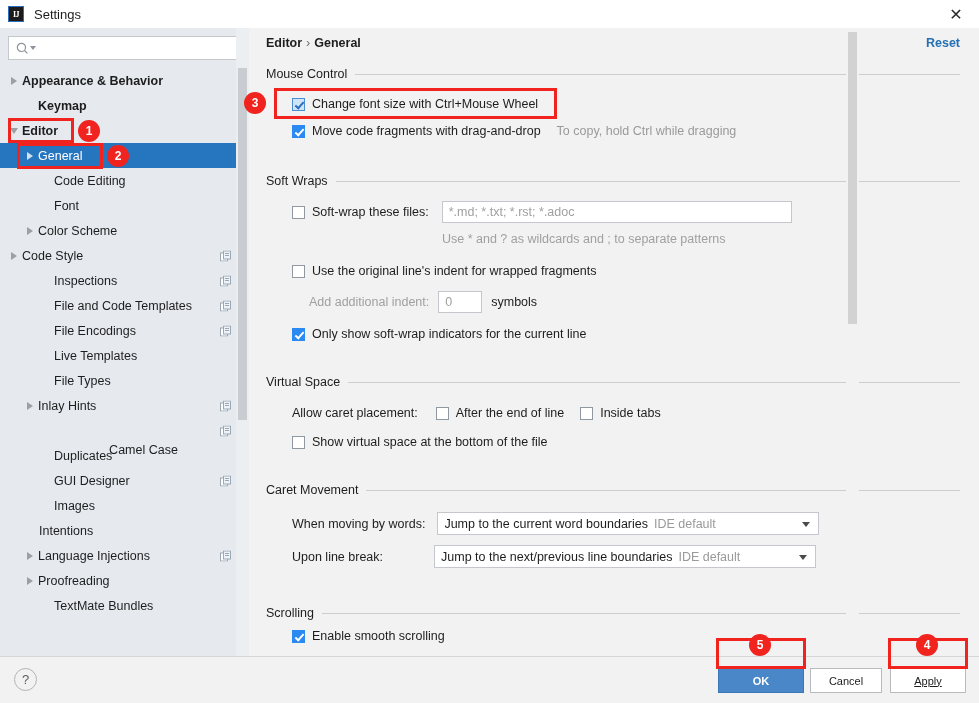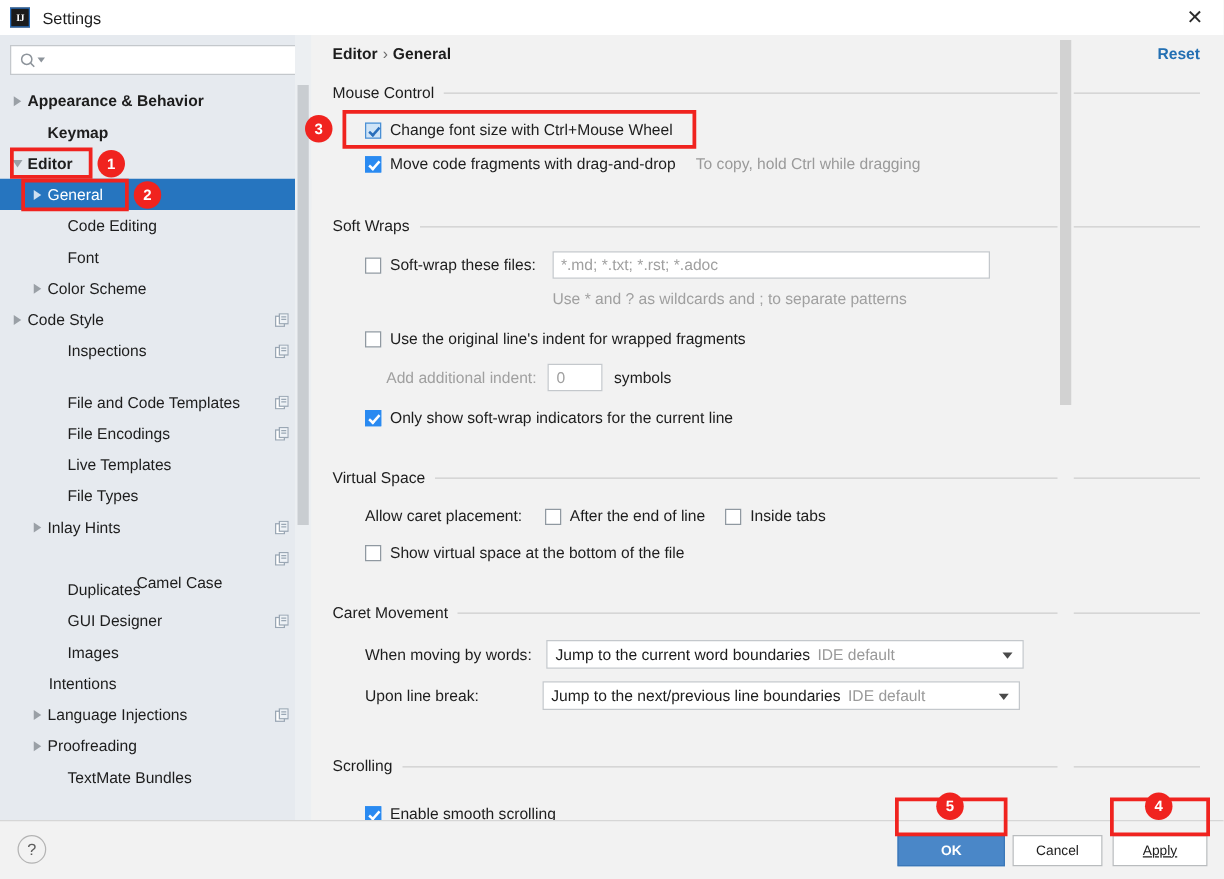--- a/index.html
+++ b/index.html
@@ -260,21 +260,21 @@
         <div class="tree-row" style="padding-left: 38px;">
           <span class="arrow-slot"></span>
           <span class="tree-label">Inspections</span>
           <span class="copy-badge"><svg width="11" height="11" viewBox="0 0 11 11">
               <rect x="0.5" y="2.5" width="7" height="8" fill="#ffffff" stroke="#9aa7b4"></rect>
               <rect x="3.5" y="0.5" width="7" height="8" fill="#eef2f6" stroke="#9aa7b4"></rect>
               <line x1="5" y1="3" x2="9" y2="3" stroke="#9aa7b4"></line>
               <line x1="5" y1="5" x2="9" y2="5" stroke="#9aa7b4"></line>
             </svg></span>
         </div>
-        <div class="tree-row" style="padding-left: 38px; margin-top: 16px;">
+        <div class="tree-row" style="padding-left: 38px;">
           <span class="arrow-slot"></span>
           <span class="tree-label">File and Code Templates</span>
           <span class="copy-badge"><svg width="11" height="11" viewBox="0 0 11 11">
               <rect x="0.5" y="2.5" width="7" height="8" fill="#ffffff" stroke="#9aa7b4"></rect>
               <rect x="3.5" y="0.5" width="7" height="8" fill="#eef2f6" stroke="#9aa7b4"></rect>
               <line x1="5" y1="3" x2="9" y2="3" stroke="#9aa7b4"></line>
               <line x1="5" y1="5" x2="9" y2="5" stroke="#9aa7b4"></line>
             </svg></span>
         </div>
         <div class="tree-row" style="padding-left: 38px;">
@@ -456,21 +456,21 @@
           <span class="combo-arrow"></span>
         </span>
       </div>
     </div>
 
     <div class="section" style="top:578px;">
       <div class="section-head">
         <span class="section-title">Scrolling</span>
         <span class="section-rule"></span>
       </div>
-      <div class="cbrow" style="margin-left:26px;margin-top:20px;">
+      <div class="cbrow" style="margin-left:26px;margin-top:5px;">
         <span class="cb checked"></span>
         <span class="cb-label">Enable smooth scrolling</span>
       </div>
     </div>
 
   </div>
 
   <div class="rsb-track">
     <div class="rsb-thumb" style="top:4px;height:292px;"></div>
   </div>

